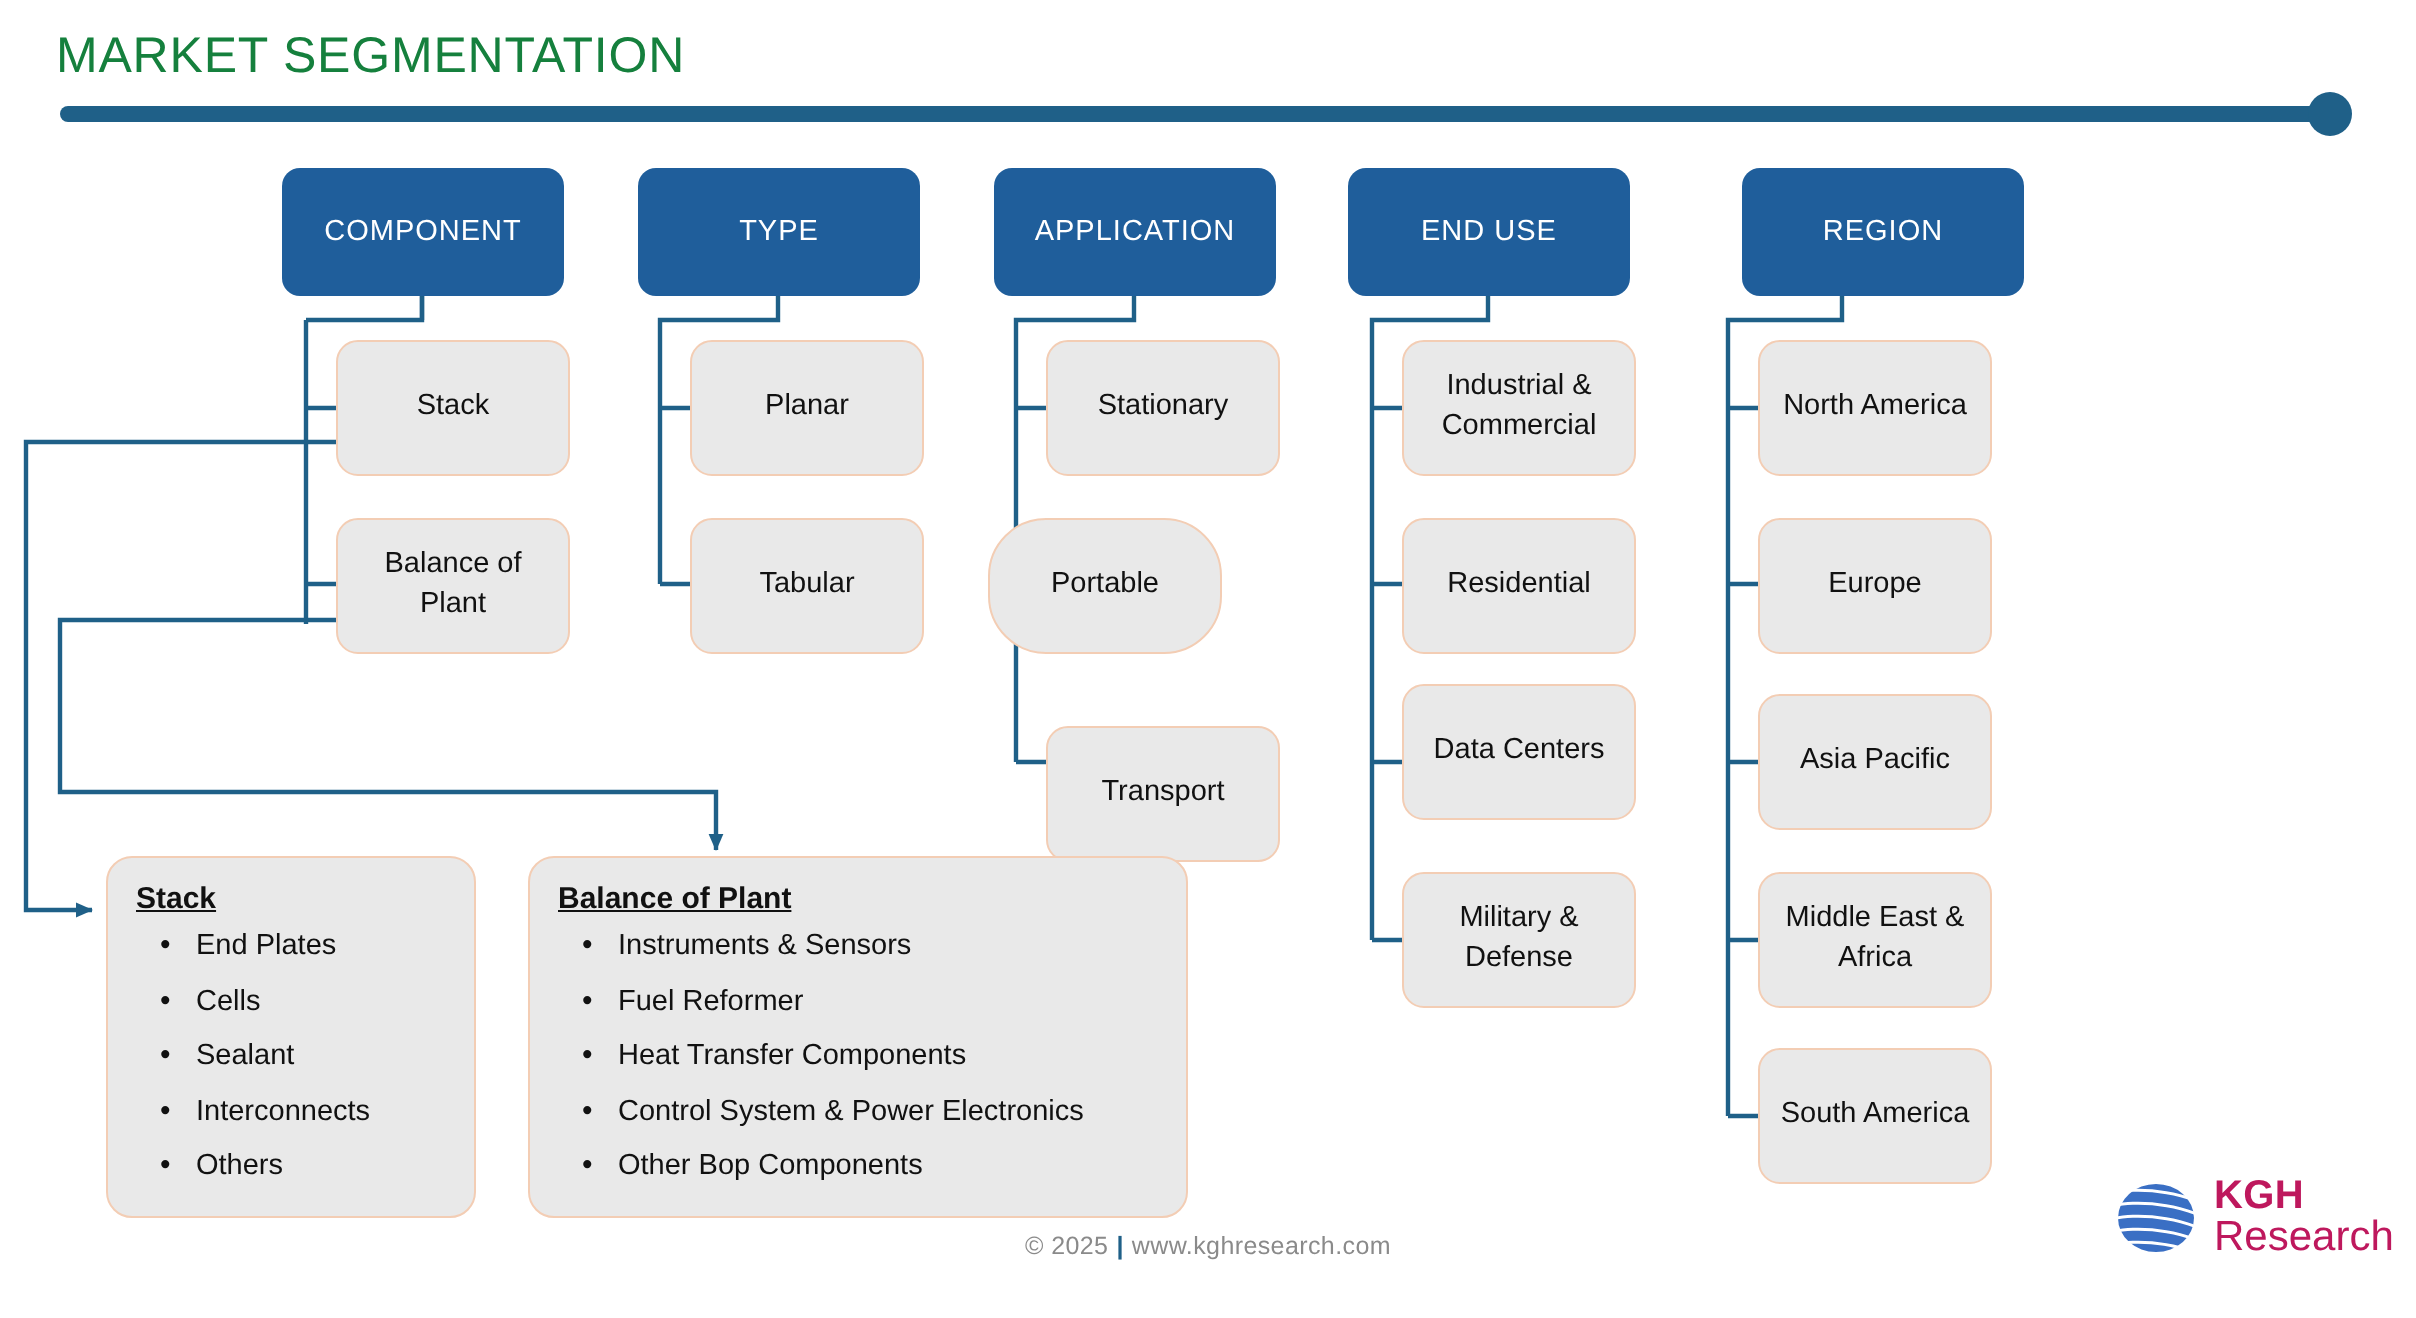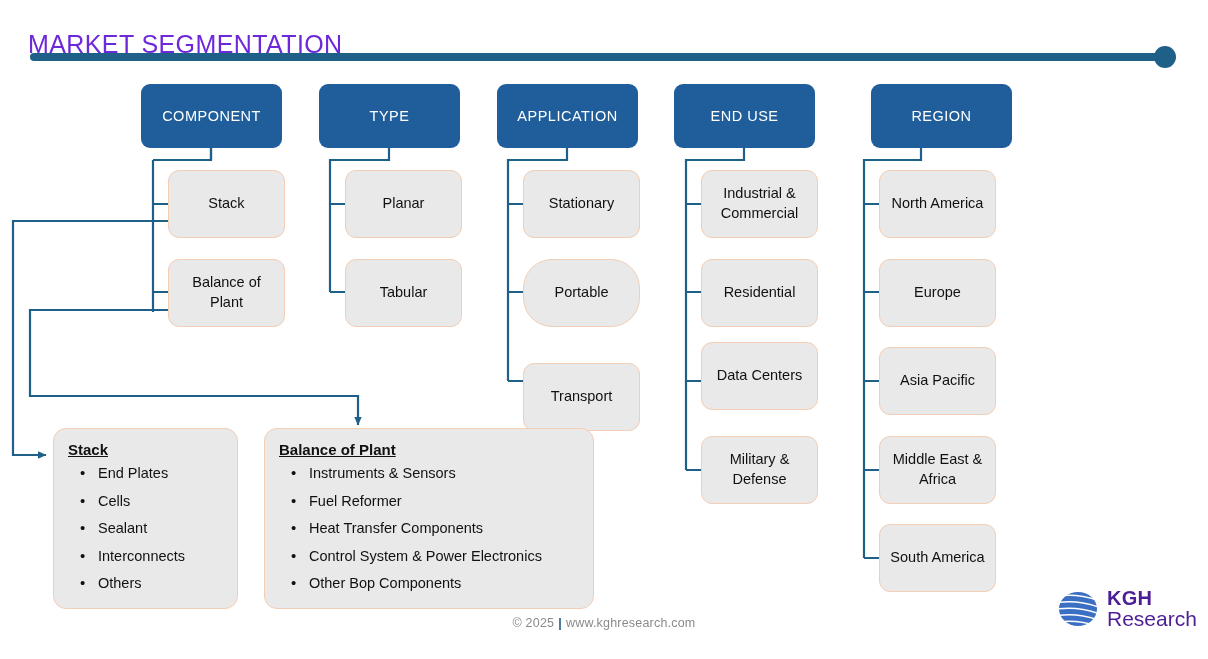--- a/index.html
+++ b/index.html
@@ -19,24 +19,23 @@
     overflow: hidden;
   }
 
   
   #page-title {
     position: absolute;
     left: 28px;
     top: 14px;
     font-size: 25px;
     letter-spacing: 0.4px;
-    color: #6d28d9;
+    color: #15803d;
     font-weight: 400;
     white-space: nowrap;
-    margin-top: 16px;
   }
   #title-rule {
     position: absolute;
     left: 30px;
     top: 53px;
     width: 1136px;
     height: 8px;
     background: #1F6088;
     border-radius: 4px;
   }
@@ -153,21 +152,21 @@
   #logo {
     position: absolute;
     left: 1056px;
     top: 588px;
     display: flex;
     align-items: center;
     gap: 7px;
   }
   #logo-text {
     line-height: 1.0;
-    color: #4c1d95;
+    color: #be185d;
   }
   #logo-text .l1 {
     display: block;
     font-size: 20px;
     font-weight: bold;
     letter-spacing: 0.2px;
   }
   #logo-text .l2 {
     display: block;
     font-size: 21px;
@@ -231,21 +230,21 @@
   <div class="item-box" style="left:345px; top:259px; width:117px; height:68px;">
     <span>Tabular</span>
   </div>
 
   <div class="col-header" style="left:497px; top:84px; width:141px;">
     <span>APPLICATION</span>
   </div>
   <div class="item-box" style="left:523px; top:170px; width:117px; height:68px;">
     <span>Stationary</span>
   </div>
-  <div class="item-box" style="left:523px; top:259px; width:117px; height:68px;border-radius:29px;">
+  <div class="item-box" style="left:494px; top:259px; width:117px; height:68px;border-radius:29px;">
     <span>Portable</span>
   </div>
   <div class="item-box" style="left:523px; top:347px; width:117px; height:68px;margin-top:16px;">
     <span>Transport</span>
   </div>
 
   <div class="col-header" style="left:674px; top:84px; width:141px;">
     <span>END USE</span>
   </div>
   <div class="item-box" style="left:701px; top:170px; width:117px; height:68px;">

